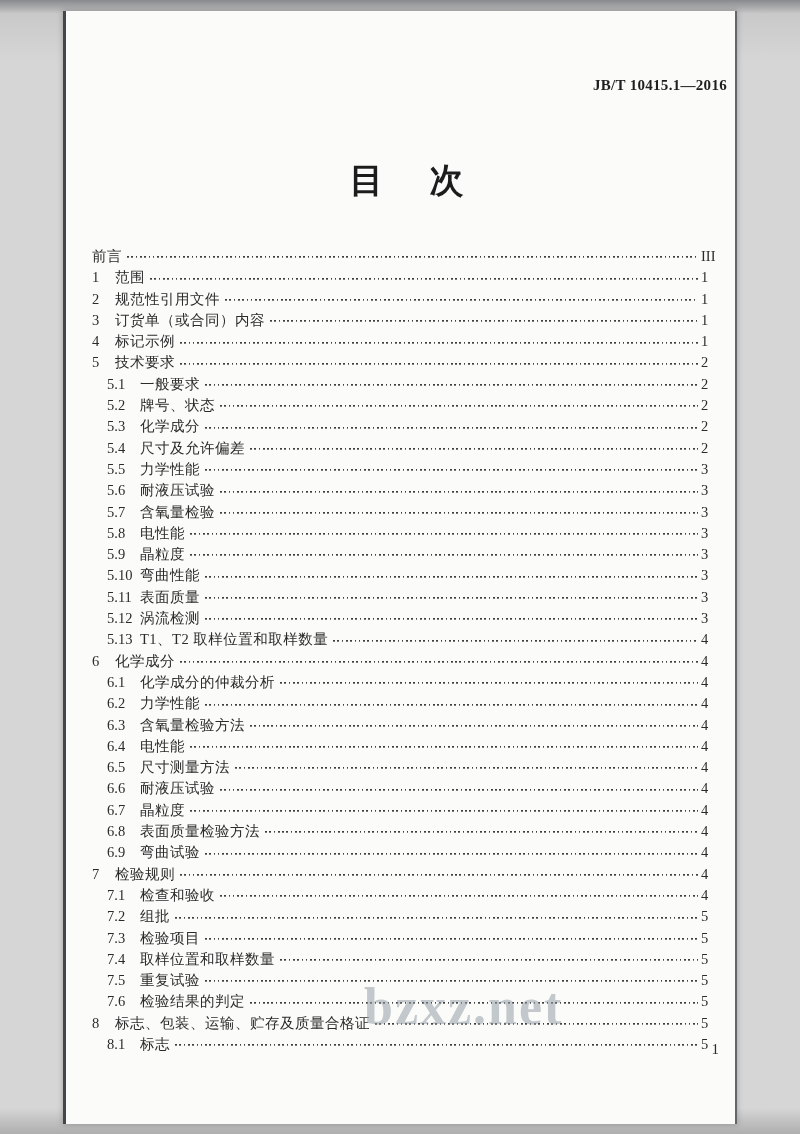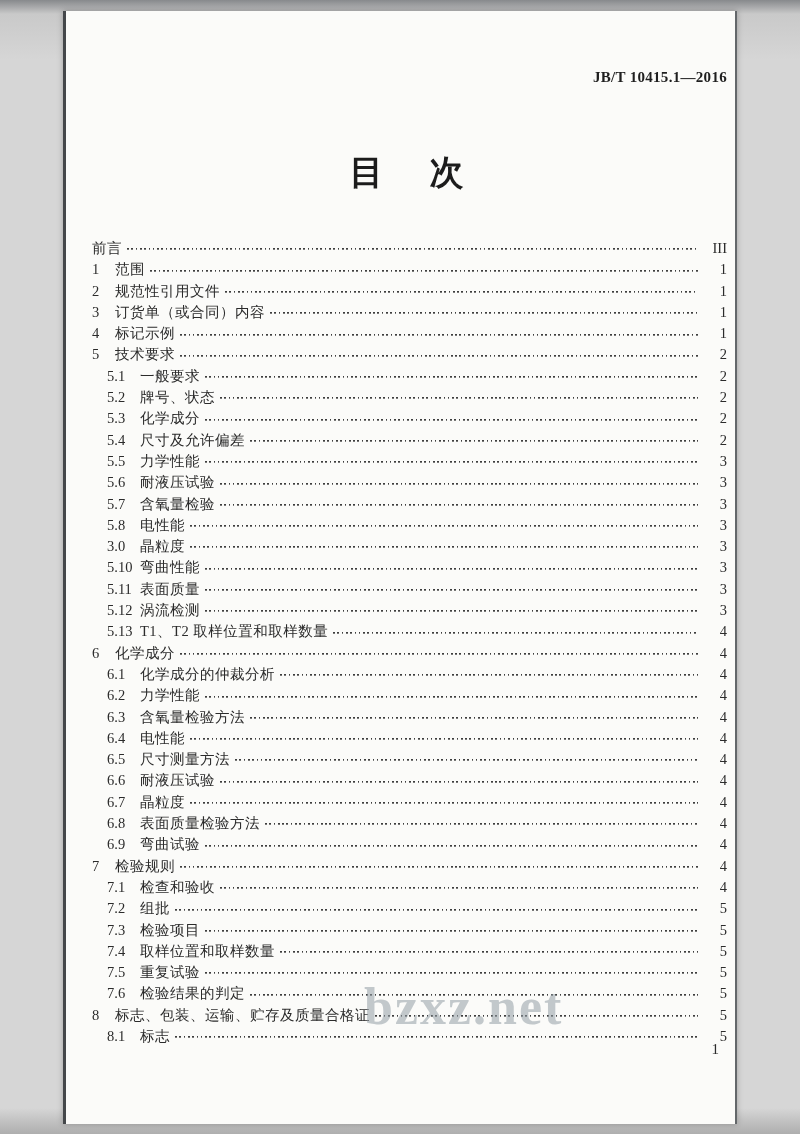--- a/index.html
+++ b/index.html
@@ -15,21 +15,21 @@
     background: linear-gradient(180deg, #87898c 0px, #c9c9c9 14px, #d6d6d6 60px, #d6d6d6 1108px, #aeaeae 1134px);
   }
   .page {
     position: absolute;
     left: 63px; top: 11px;
     width: 674px; height: 1113px;
     background: #fbfbf9;
     border-left: 3px solid #44474a;
     border-right: 2px solid #63676a;
     box-shadow: 0 0 6px rgba(0,0,0,0.25);
-    padding: 8px 8px 0 26px;
+    padding: 16px 8px 0 26px;
     color: #262626;
   }
   .header-code {
     margin-top: 50px;
     text-align: right;
     font-weight: bold;
     font-size: 15px;
     letter-spacing: 0.3px;
     color: #1f1f1f;
   }
@@ -64,21 +64,20 @@
     margin: 0 3px 0 5px;
     height: 1em;
     background-image: repeating-linear-gradient(to right, #3e3e3e 0, #3e3e3e 1.6px, transparent 1.6px, transparent 4.3px);
     background-repeat: no-repeat;
     background-size: 100% 1.7px;
     background-position: left bottom 3px;
   }
   .toc-row .pg {
     flex: 0 0 auto;
     min-width: 26px;
-    text-align: right;
   }
   .watermark {
     position: absolute;
     left: 298px;
     top: 966px;
     font-family: Liberation Serif, serif;
     font-weight: bold;
     font-size: 52px;
     letter-spacing: 2px;
     color: rgba(148, 158, 166, 0.55);
@@ -180,21 +179,21 @@
           <span class="dots"></span>
           <span class="pg">3</span>
         </div>
         <div class="toc-row sub">
           <span class="num">5.8</span>
           <span class="label">电性能</span>
           <span class="dots"></span>
           <span class="pg">3</span>
         </div>
         <div class="toc-row sub">
-          <span class="num">3.0</span>
+          <span class="num">5.9</span>
           <span class="label">晶粒度</span>
           <span class="dots"></span>
           <span class="pg">3</span>
         </div>
         <div class="toc-row sub">
           <span class="num">5.10</span>
           <span class="label">弯曲性能</span>
           <span class="dots"></span>
           <span class="pg">3</span>
         </div>

